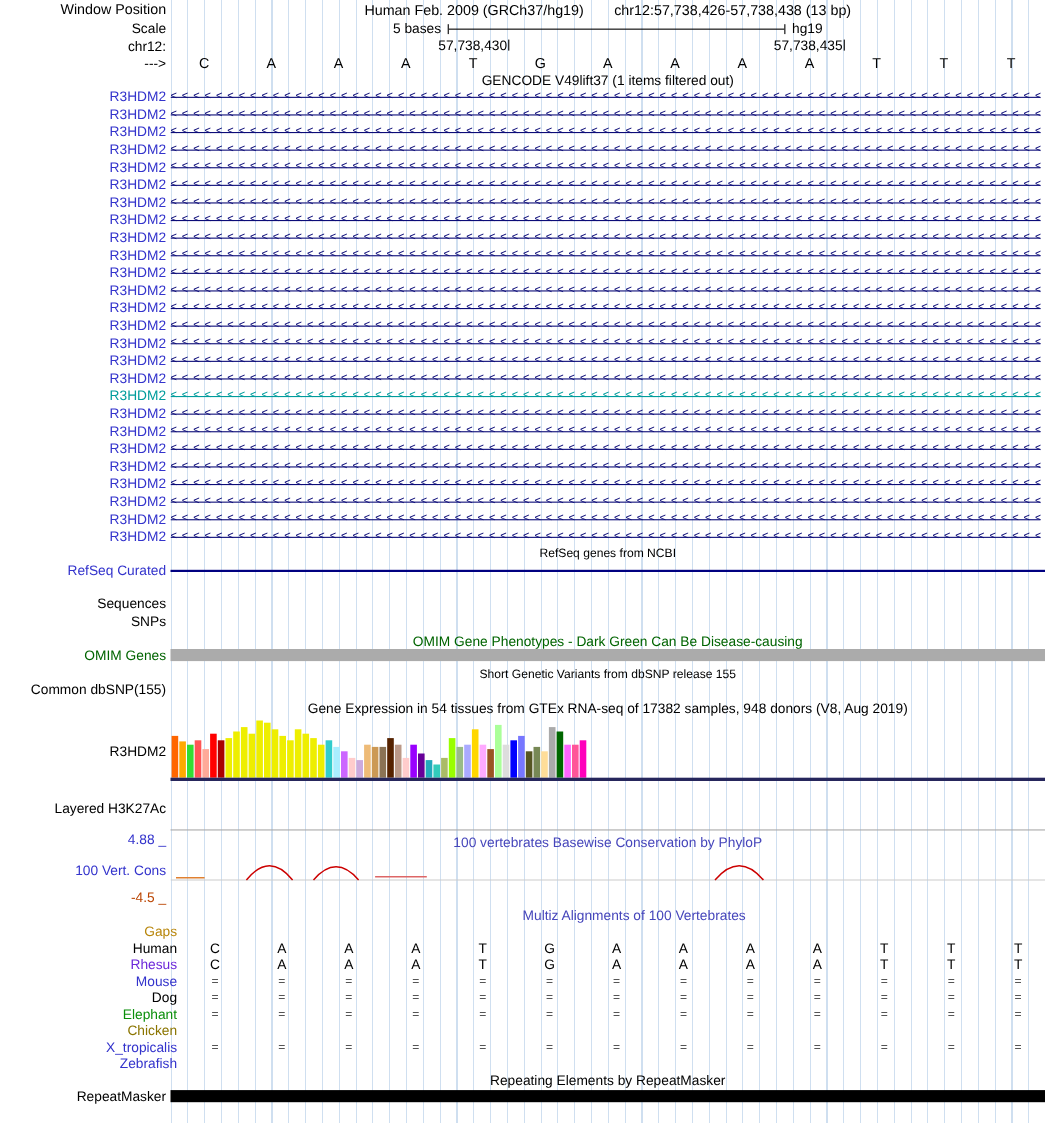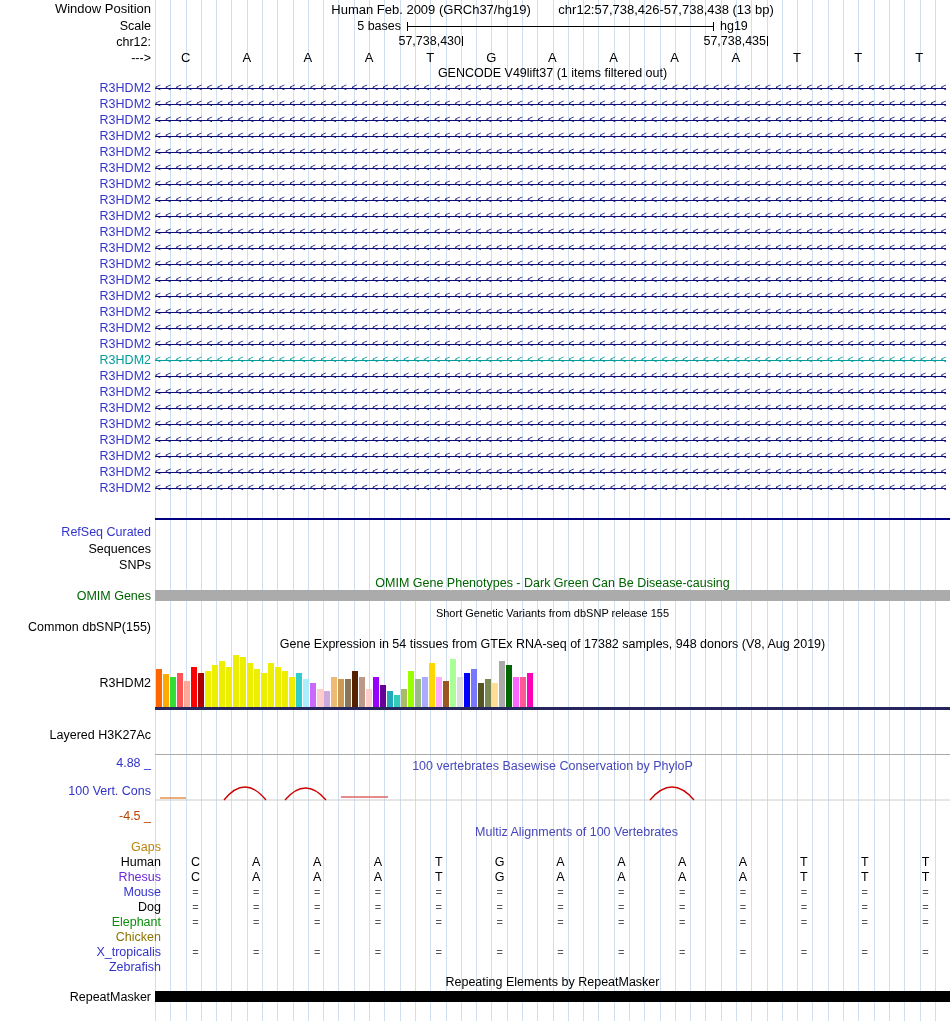--- a/index.html
+++ b/index.html
@@ -279,21 +279,22 @@
       </div>
       <div class="gene-row">
         <div class="gene-label" style="color: rgb(51, 51, 204);">R3HDM2</div>
         <div class="gene-track" style="color: rgb(12, 12, 120);">
           <div class="gline"></div>
           <div class="garrows">&lt;&lt;&lt;&lt;&lt;&lt;&lt;&lt;&lt;&lt;&lt;&lt;&lt;&lt;&lt;&lt;&lt;&lt;&lt;&lt;&lt;&lt;&lt;&lt;&lt;&lt;&lt;&lt;&lt;&lt;&lt;&lt;&lt;&lt;&lt;&lt;&lt;&lt;&lt;&lt;&lt;&lt;&lt;&lt;&lt;&lt;&lt;&lt;&lt;&lt;&lt;&lt;&lt;&lt;&lt;&lt;&lt;&lt;&lt;&lt;&lt;&lt;&lt;&lt;&lt;&lt;&lt;&lt;&lt;&lt;&lt;&lt;&lt;&lt;&lt;&lt;&lt;&lt;&lt;&lt;&lt;&lt;&lt;&lt;&lt;&lt;&lt;&lt;&lt;&lt;&lt;&lt;&lt;&lt;&lt;&lt;&lt;&lt;&lt;&lt;&lt;&lt;&lt;&lt;&lt;&lt;&lt;&lt;&lt;&lt;</div>
         </div>
       </div>
     </div>
 
-  <div class="lbl blue" style="top:525px;">RefSeq Curated</div>
+  <div class="ctitle sm" style="top:496px;">RefSeq genes from NCBI</div>
+  <div class="lbl blue" style="top:512px;">RefSeq Curated</div>
   <div class="hline" style="top:518px;height:2px;background:#000080;"></div>
 
   <div class="lbl" style="top:542px;">Sequences</div>
   <div class="lbl" style="top:558px;">SNPs</div>
 
   <div class="ctitle dgreen" style="top:576px;">OMIM Gene Phenotypes - Dark Green Can Be Disease-causing</div>
   <div class="lbl dgreen" style="top:589px;">OMIM Genes</div>
   <div class="hline" style="top:590px;height:11px;background:#ababab;"></div>
 
   <div class="ctitle sm" style="top:606px;">Short Genetic Variants from dbSNP release 155</div>

